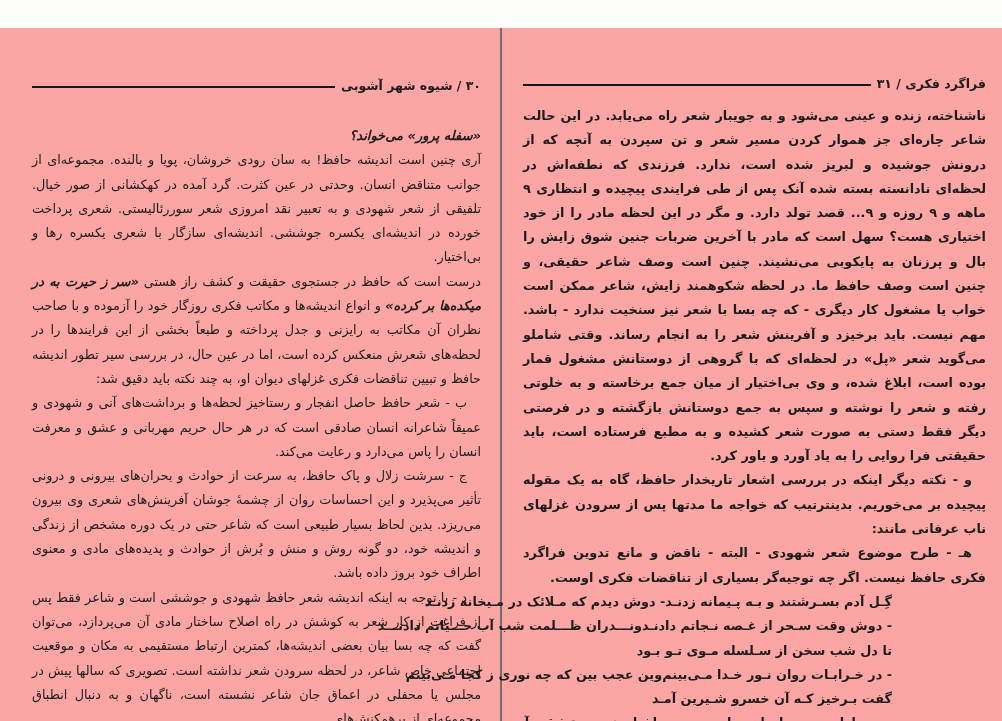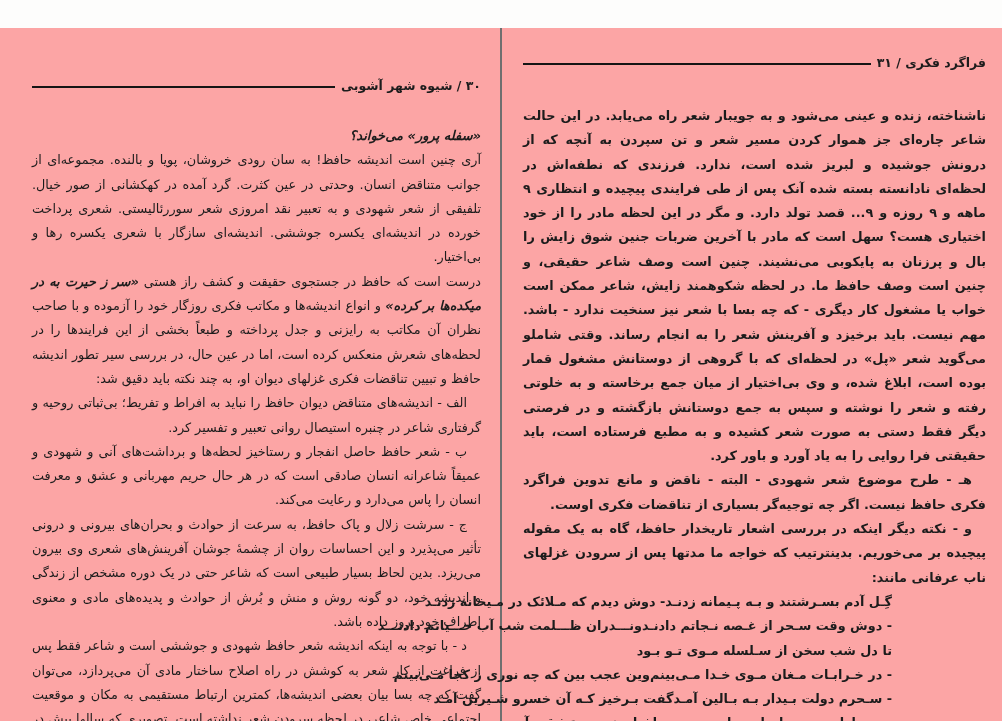--- a/index.html
+++ b/index.html
@@ -17,21 +17,21 @@
   .page{position:absolute;top:0;direction:rtl;}
   .page-left{left:32px;width:449px;}
   .page-right{left:523px;width:463px;}
 
   .running-head{
     position:absolute;left:0;right:0;
     display:flex;align-items:center;direction:rtl;
     font-size:12.5px;font-weight:bold;white-space:nowrap;
   }
   .page-left  .running-head{top:50px;}
-  .page-right .running-head{top:27px;}
+  .page-right .running-head{top:48px;}
   .running-head .head-title{flex:0 0 auto;padding-left:6px;}
   .running-head .head-rule{flex:1 1 auto;height:2px;background:#151515;margin-top:3px;}
 
   .body-block{position:absolute;left:0;right:0;}
   .page-left  .body-block{top:96px;}
   .page-right .body-block{top:76px;font-weight:bold;}
 
   p{margin:0;}
   .body-text{
     font-size:12.8px;line-height:24.3px;
@@ -59,57 +59,55 @@
 
   <div class="page page-left">
     <div class="running-head">
       <span class="head-title">۳۰ / شیوه شهر آشوبی</span>
       <span class="head-rule"></span>
     </div>
     <div class="body-block">
       <p class="heading">«سفله پرور» می‌خواند؟</p>
       <p class="body-text">آری چنین است اندیشه حافظ! به سان رودی خروشان، پویا و بالنده. مجموعه‌ای از جوانب متناقض انسان. وحدتی در عین کثرت. گرد آمده در کهکشانی از صور خیال. تلفیقی از شعر شهودی و به تعبیر نقد امروزی شعر سوررئالیستی. شعری پرداخت خورده در اندیشه‌ای یکسره جوششی. اندیشه‌ای سازگار با شعری یکسره رها و بی‌اختیار.</p>
       <p class="body-text"><span>درست است که حافظ در جستجوی حقیقت و کشف راز هستی </span><span class="bold-inline">«سر ز حیرت به در میکده‌ها بر کرده»</span><span> و انواع اندیشه‌ها و مکاتب فکری روزگار خود را آزموده و با صاحب نظران آن مکاتب به رایزنی و جدل پرداخته و طبعاً بخشی از این فرایندها را در لحظه‌های شعرش منعکس کرده است، اما در عین حال، در بررسی سیر تطور اندیشه حافظ و تبیین تناقضات فکری غزلهای دیوان او، به چند نکته باید دقیق شد:</span></p>
-      <p class="body-text indent">الف - اندیشه‌های متناقض دیوان حافظ را نباید به افراط و تفریط؛ بی‌ثباتی روحیه و گرفتاری شاعر در چنبره استیصال روانی تعبیر و تفسیر کرد.</p>
       <p class="body-text indent">ب - شعر حافظ حاصل انفجار و رستاخیز لحظه‌ها و برداشت‌های آنی و شهودی و عمیقاً شاعرانه انسان صادقی است که در هر حال حریم مهربانی و عشق و معرفت انسان را پاس می‌دارد و رعایت می‌کند.</p>
       <p class="body-text indent">ج - سرشت زلال و پاک حافظ، به سرعت از حوادث و بحران‌های بیرونی و درونی تأثیر می‌پذیرد و این احساسات روان از چشمهٔ جوشان آفرینش‌های شعری وی بیرون می‌ریزد. بدین لحاظ بسیار طبیعی است که شاعر حتی در یک دوره مشخص از زندگی و اندیشه خود، دو گونه روش و منش و بُرش از حوادث و پدیده‌های مادی و معنوی اطراف خود بروز داده باشد.</p>
       <p class="body-text indent">د - با توجه به اینکه اندیشه شعر حافظ شهودی و جوششی است و شاعر فقط پس از فراغت از کار شعر به کوشش در راه اصلاح ساختار مادی آن می‌پردازد، می‌توان گفت که چه بسا بیان بعضی اندیشه‌ها، کمترین ارتباط مستقیمی به مکان و موقعیت اجتماعی خاص شاعر، در لحظه سرودن شعر نداشته است. تصویری که سالها پیش در مجلس یا محفلی در اعماق جان شاعر نشسته است، ناگهان و به دنبال انطباق مجموعه‌ای از برهمکنش‌های</p>
     </div>
   </div>
 
   <div class="gutter"></div>
 
   <div class="page page-right">
     <div class="running-head">
       <span class="head-title">فراگرد فکری / ۳۱</span>
       <span class="head-rule"></span>
     </div>
     <div class="body-block">
       <p class="body-text">ناشناخته، زنده و عینی می‌شود و به جویبار شعر راه می‌یابد. در این حالت شاعر چاره‌ای جز هموار کردن مسیر شعر و تن سپردن به آنچه که از درونش جوشیده و لبریز شده است، ندارد. فرزندی که نطفه‌اش در لحظه‌ای نادانسته بسته شده آنک پس از طی فرایندی پیچیده و انتظاری ۹ ماهه و ۹ روزه و ۹... قصد تولد دارد. و مگر در این لحظه مادر را از خود اختیاری هست؟ سهل است که مادر با آخرین ضربات جنین شوق زایش را بال و پرزنان به پایکوبی می‌نشیند. چنین است وصف شاعر حقیقی، و چنین است وصف حافظ ما. در لحظه شکوهمند زایش، شاعر ممکن است خواب یا مشغول کار دیگری - که چه بسا با شعر نیز سنخیت ندارد - باشد. مهم نیست. باید برخیزد و آفرینش شعر را به انجام رساند. وقتی شاملو می‌گوید شعر «پل» در لحظه‌ای که با گروهی از دوستانش مشغول قمار بوده است، ابلاغ شده، و وی بی‌اختیار از میان جمع برخاسته و به خلوتی رفته و شعر را نوشته و سپس به جمع دوستانش بازگشته و در فرصتی دیگر فقط دستی به صورت شعر کشیده و به مطبع فرستاده است، باید حقیقتی فرا روایی را به یاد آورد و باور کرد.</p>
+      <p class="body-text indent">و - نکته دیگر اینکه در بررسی اشعار تاریخدار حافظ، گاه به یک مقوله پیچیده بر می‌خوریم. بدینترتیب که خواجه ما مدتها پس از سرودن غزلهای ناب عرفانی مانند:</p>
       <p class="body-text indent">هـ - طرح موضوع شعر شهودی - البته - ناقض و مانع تدوین فراگرد فکری حافظ نیست. اگر چه توجیه‌گر بسیاری از تناقضات فکری اوست.</p>
-      <p class="body-text indent">و - نکته دیگر اینکه در بررسی اشعار تاریخدار حافظ، گاه به یک مقوله پیچیده بر می‌خوریم. بدینترتیب که خواجه ما مدتها پس از سرودن غزلهای ناب عرفانی مانند:</p>
 
       <div class="poem">
         <div class="verse">
           <span class="hemistich">گِـل آدم بسـرشتند و بـه پـیمانه زدنـد</span>
           <span class="hemistich">- دوش دیدم که مـلائک در مـیخانه زدنـد</span>
         </div>
         <div class="verse">
           <span class="hemistich">- دوش وقت سـحر از غـصه نـجاتم دادنـد</span>
           <span class="hemistich">ونـــدران ظـــلمت شب آب حـــیاتم دادنـــد</span>
         </div>
         <div class="verse">
           <span class="hemistich">تا دل شب سخن از سـلسله مـوی تـو بـود</span>
         </div>
         <div class="verse">
-          <span class="hemistich">- در خـرابـات مـغان مـوی خـدا مـی‌بینم</span>
+          <span class="hemistich">- در خـرابـات روان نـور خـدا مـی‌بینم</span>
           <span class="hemistich">وین عجب بین که چه نوری ز کجا مـی‌بینم</span>
         </div>
         <div class="verse">
-          <span class="hemistich">- سـحرم دولت بـیدار بـه بـالین آمـد</span>
           <span class="hemistich">گفت بـرخیز کـه آن خسرو شـیرین آمـد</span>
         </div>
       </div>
 
 
       <div class="poem poem-single">
         <div class="verse">
           <span class="hemistich">ارادتـی بـنما تـا سـعادتی بـبری</span>
           <span class="hemistich">طفیل هستی عشقند آدمی و پری</span>
         </div>

